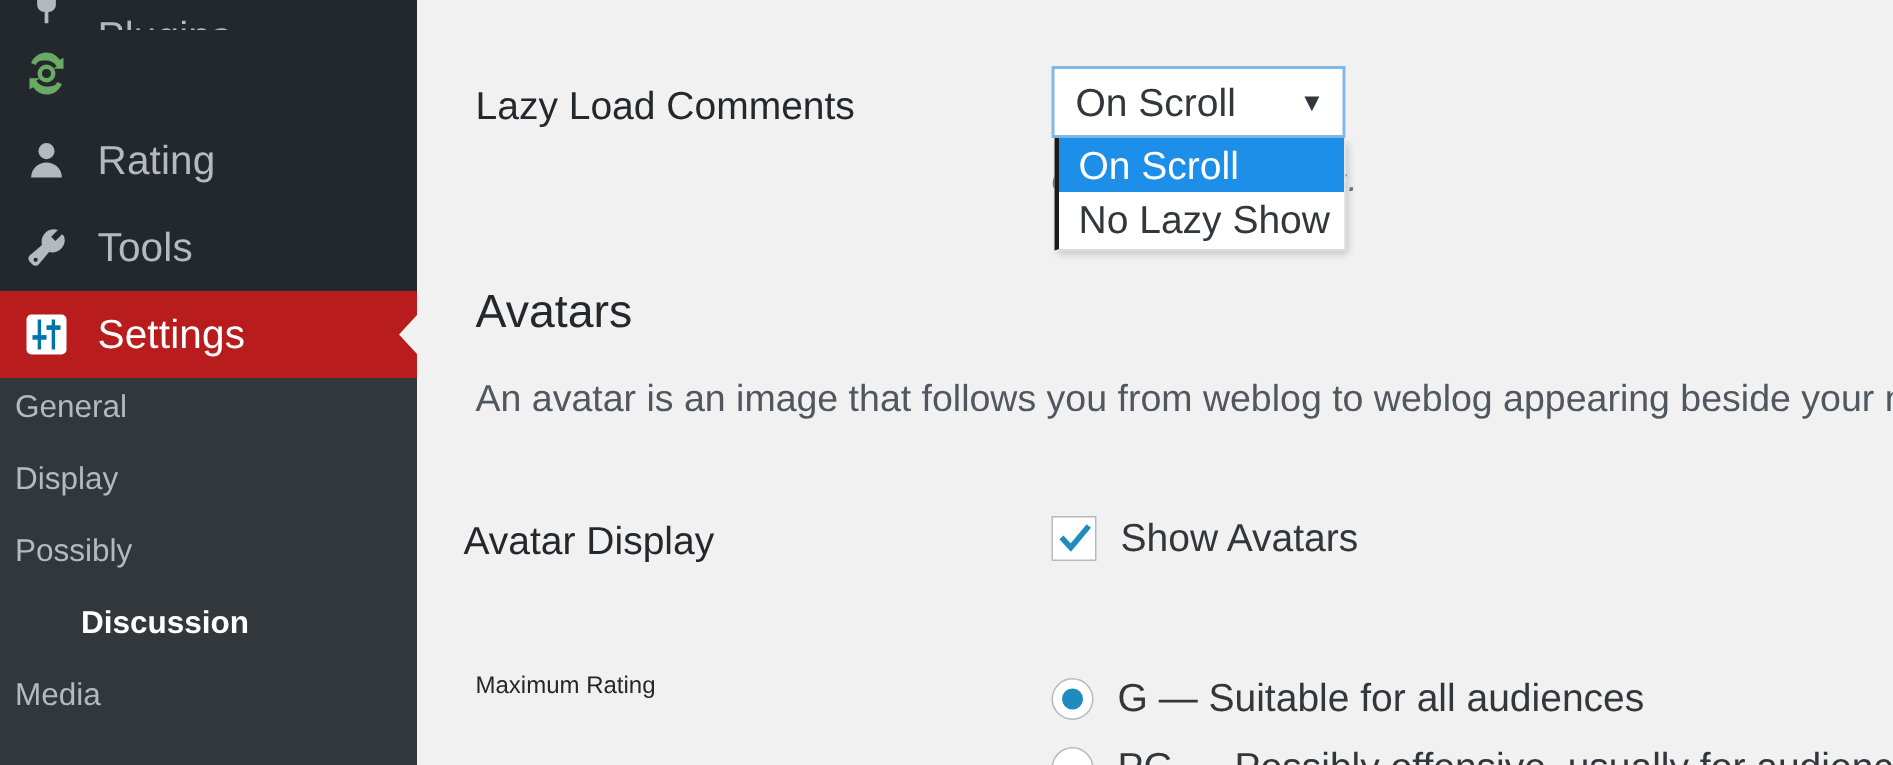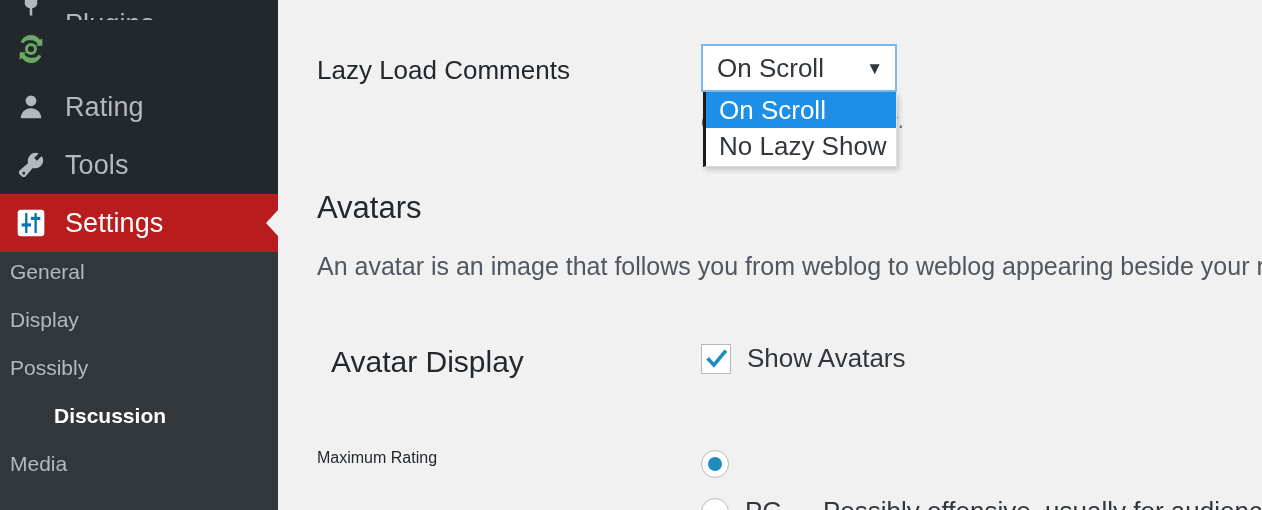--- a/index.html
+++ b/index.html
@@ -204,23 +204,23 @@
     position: absolute;
     left: 39px;
     top: 252px;
     font-size: 25px;
     color: #50575e;
     white-space: nowrap;
   }
 
   .label-avatar-display {
     position: absolute;
-    left: 53px;
+    left: 31px;
     top: 345px;
-    font-size: 30px;
+    font-size: 26px;
     color: #23282d;
     white-space: nowrap;
   }
   .checkbox-row {
     position: absolute;
     left: 423px;
     top: 343px;
     display: flex;
     align-items: center;
     text-align: center;
@@ -398,20 +398,21 @@
         <svg width="26" height="26" viewBox="0 0 24 24">
           <path fill="none" stroke="#1e8cbe" stroke-width="3.4" stroke-linecap="square" d="M4.5 12.6l4.6 5 10-12"></path>
         </svg>
       </span>
       <span class="checkbox-label">Show Avatars</span>
     </div>
 
     <div class="label-max-rating">Maximum Rating</div>
     <div class="radio-row r1">
       <span class="radio checked"></span>
+      <span class="radio-label">G — Suitable for all audiences</span>
     </div>
     <div class="radio-row r2">
       <span class="radio"></span>
       <span class="radio-label">PG — Possibly offensive, usually for audiences 13 and above</span>
     </div>
 
   </div>
 </div>
 
 </body></html>

